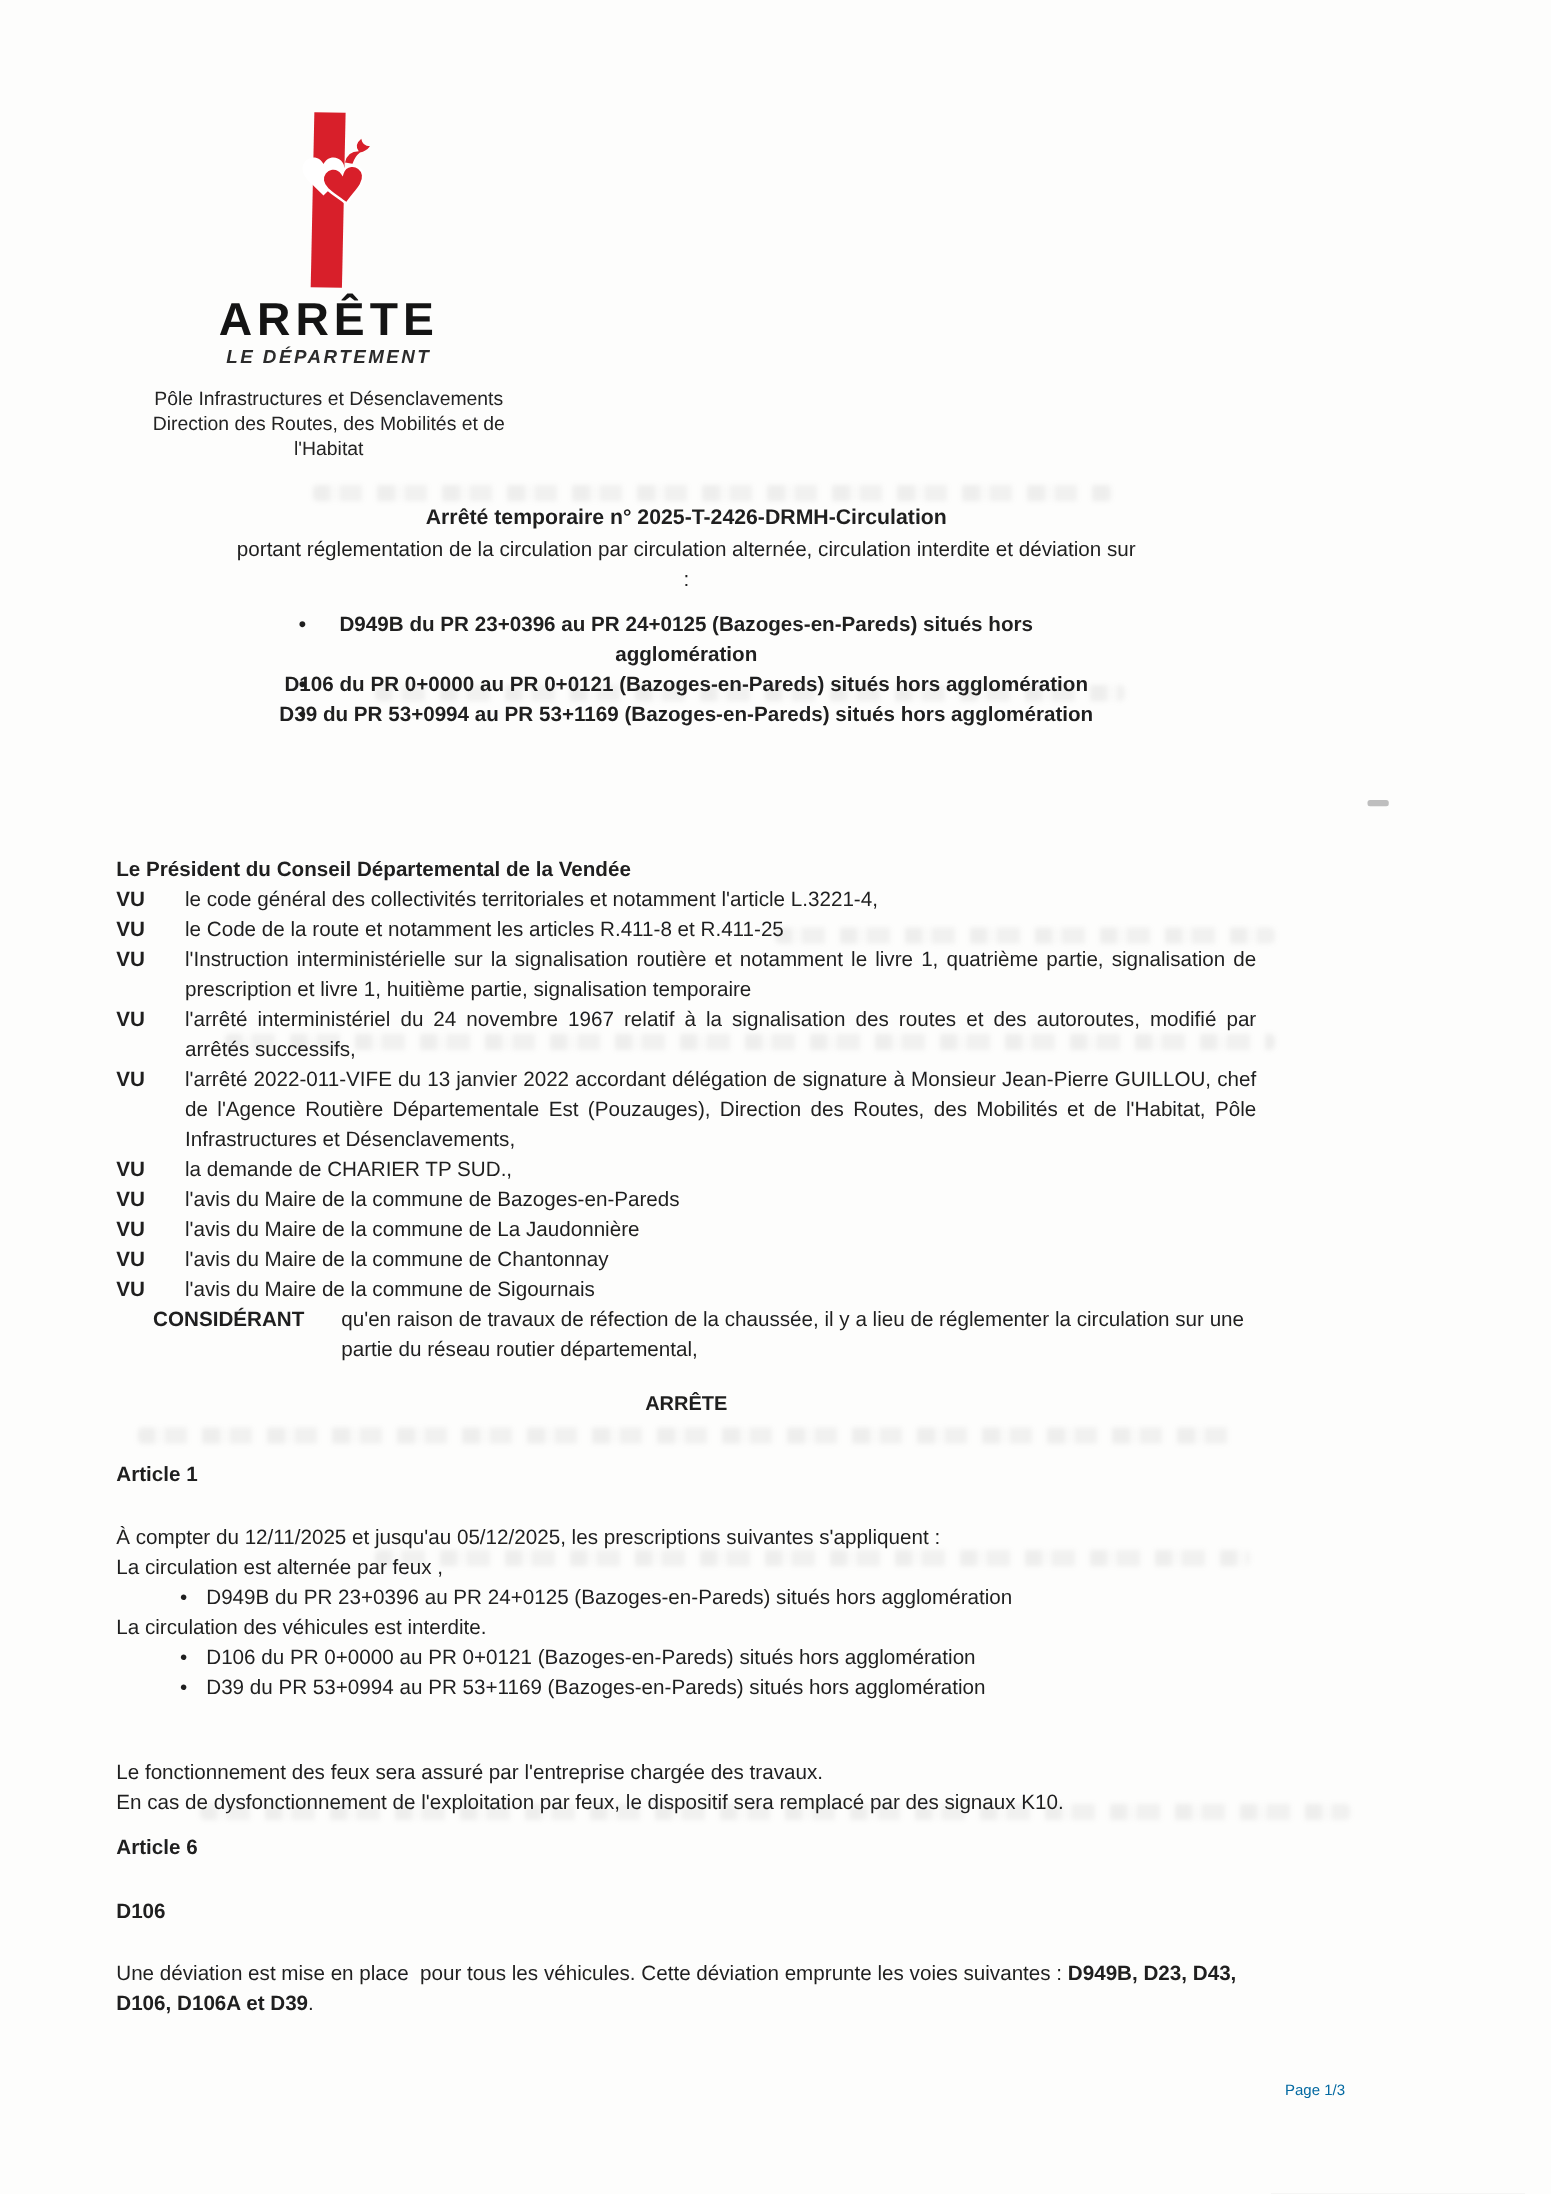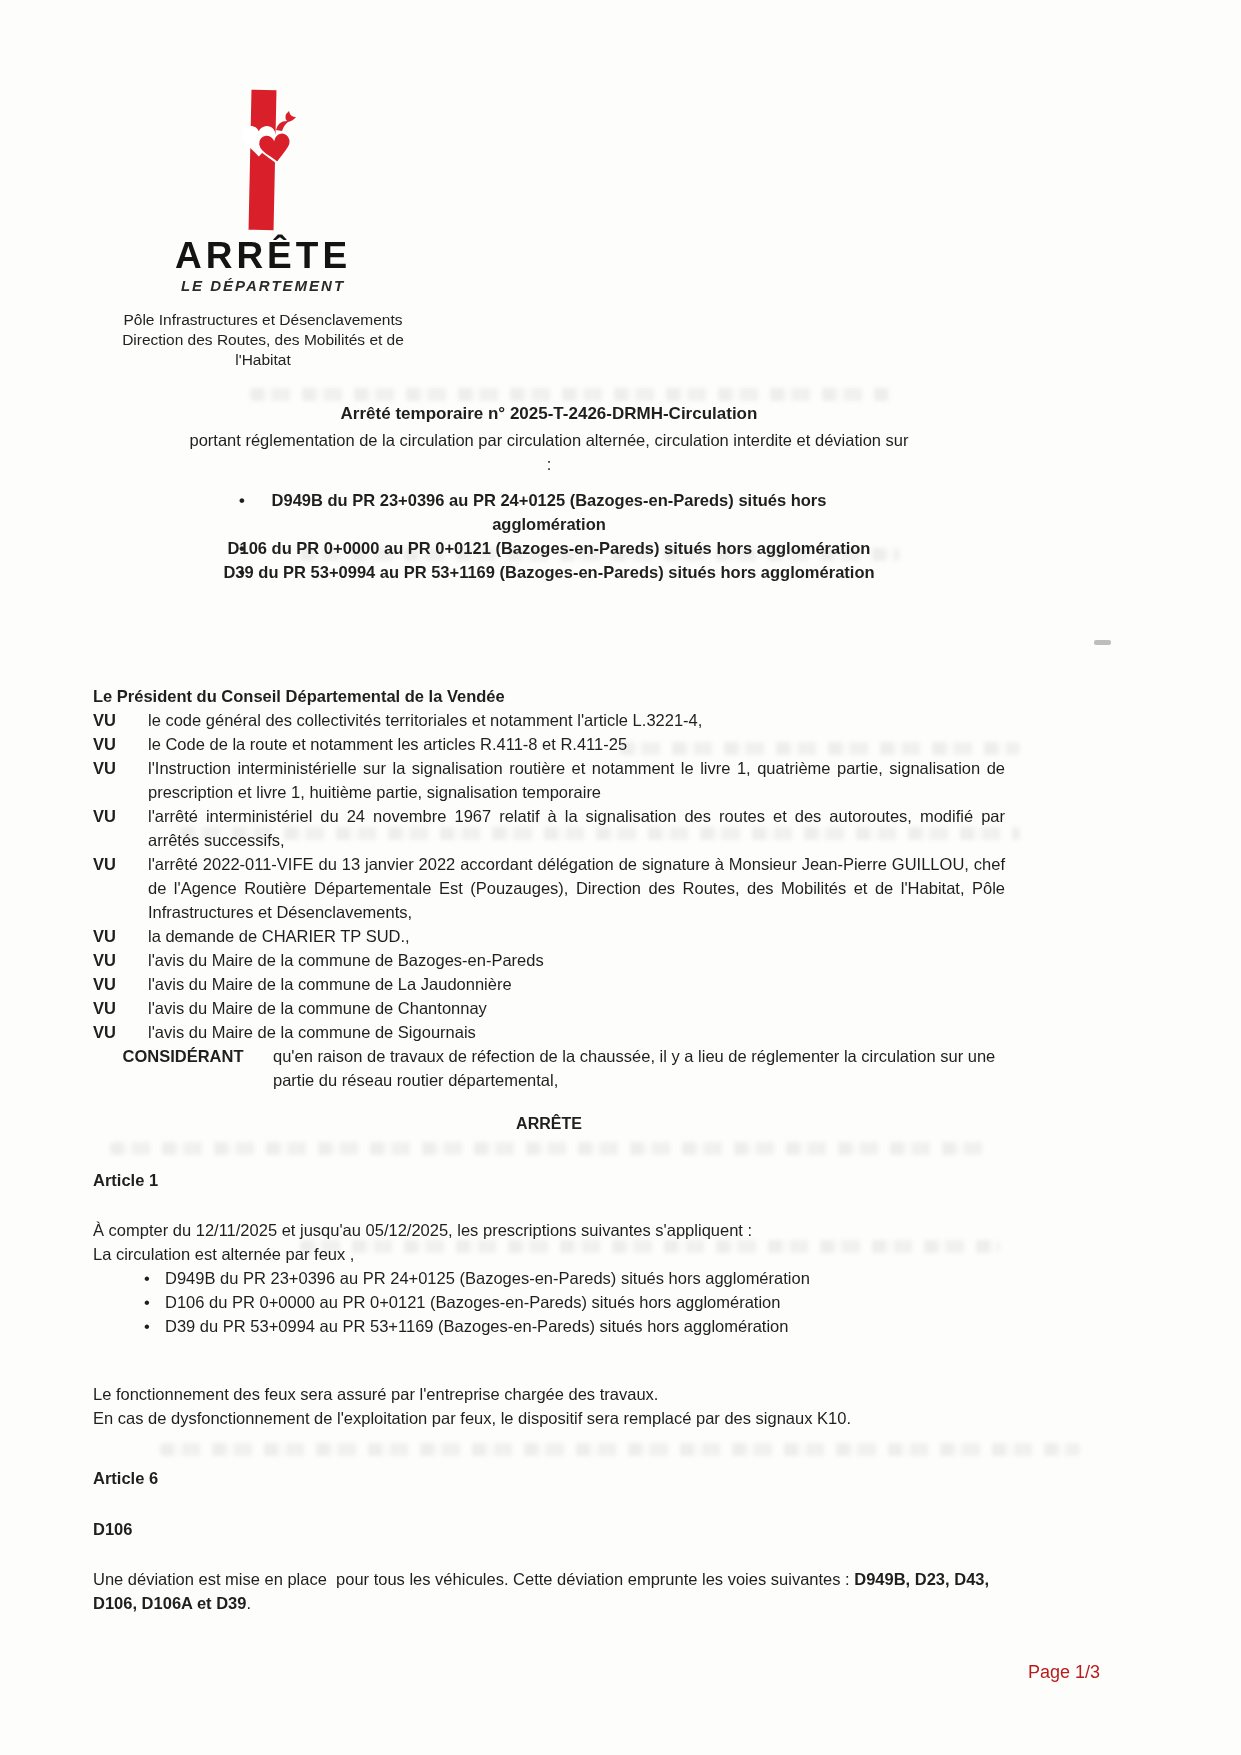--- a/index.html
+++ b/index.html
@@ -46,21 +46,21 @@
   .article-heading { font-weight:700; }
   .art-body { margin-top:26px; }
   .li-row { position:relative; padding-left:72px; }
   .li-row .dot { position:absolute; left:51px; top:0; }
   .notes { margin-top:44px; }
   .road-label { font-weight:700; margin-top:27px; }
   .deviation-par { margin-top:26px; white-space:pre-wrap; }
   .bold-inline { font-weight:700; }
 
   
-  .page-footer { position:absolute; left:1028px; top:1660px; font-size:18px; color:#b91c1c; }
+  .page-footer { position:absolute; left:1028px; top:1660px; font-size:12px; color:#0369a1; }
 
   
   .bleed {
     position:absolute; height:13px; pointer-events:none;
     background:repeating-linear-gradient(90deg, rgba(110,110,110,0.10) 0 14px, rgba(110,110,110,0.02) 14px 22px, rgba(120,120,120,0.09) 22px 40px, transparent 40px 52px);
     filter:blur(2px); border-radius:4px;
   }
   .edge-dash { position:absolute; left:1094px; top:640px; width:17px; height:5px; background:#9c9c9c; opacity:.65; border-radius:2px; }
 </style>
 </head>
@@ -169,20 +169,21 @@
 
   <div class="content article1">
     <div class="article-heading">Article 1</div>
     <div class="art-body">
       <div>À compter du 12/11/2025 et jusqu'au 05/12/2025, les prescriptions suivantes s'appliquent :</div>
       <div>La circulation est alternée par feux ,</div>
       <div class="li-row">
         <span class="dot">•</span>
         <span>D949B du PR 23+0396 au PR 24+0125 (Bazoges-en-Pareds) situés hors agglomération</span>
       </div>
+      <div>La circulation des véhicules est interdite.</div>
       <div class="li-row">
         <span class="dot">•</span>
         <span>D106 du PR 0+0000 au PR 0+0121 (Bazoges-en-Pareds) situés hors agglomération</span>
       </div>
       <div class="li-row">
         <span class="dot">•</span>
         <span>D39 du PR 53+0994 au PR 53+1169 (Bazoges-en-Pareds) situés hors agglomération</span>
       </div>
       <div class="notes">
         <div>Le fonctionnement des feux sera assuré par l'entreprise chargée des travaux.</div>

